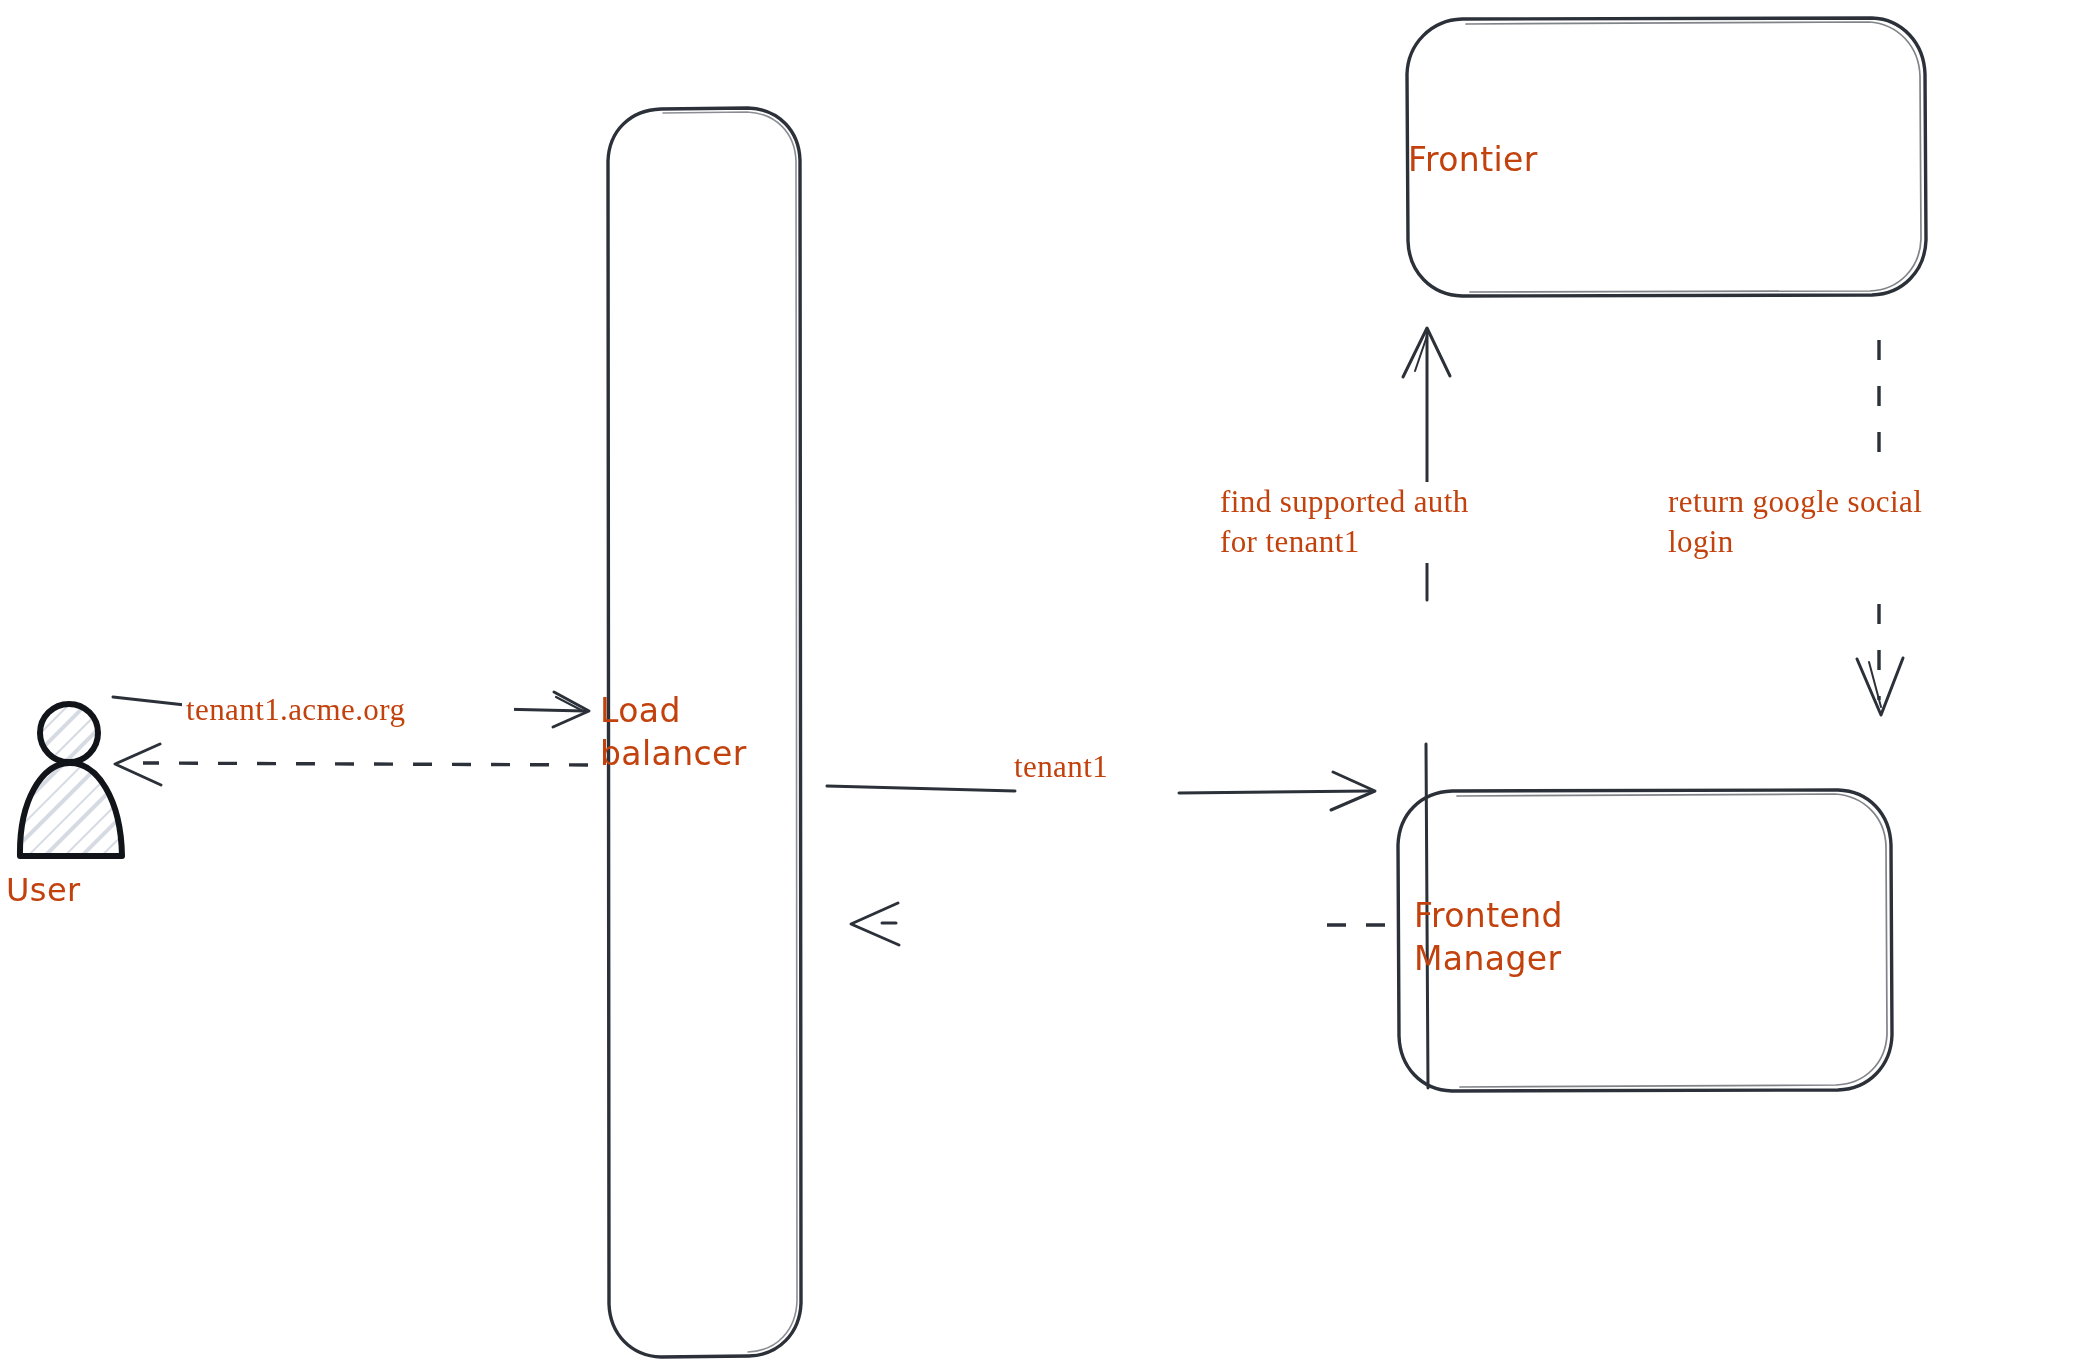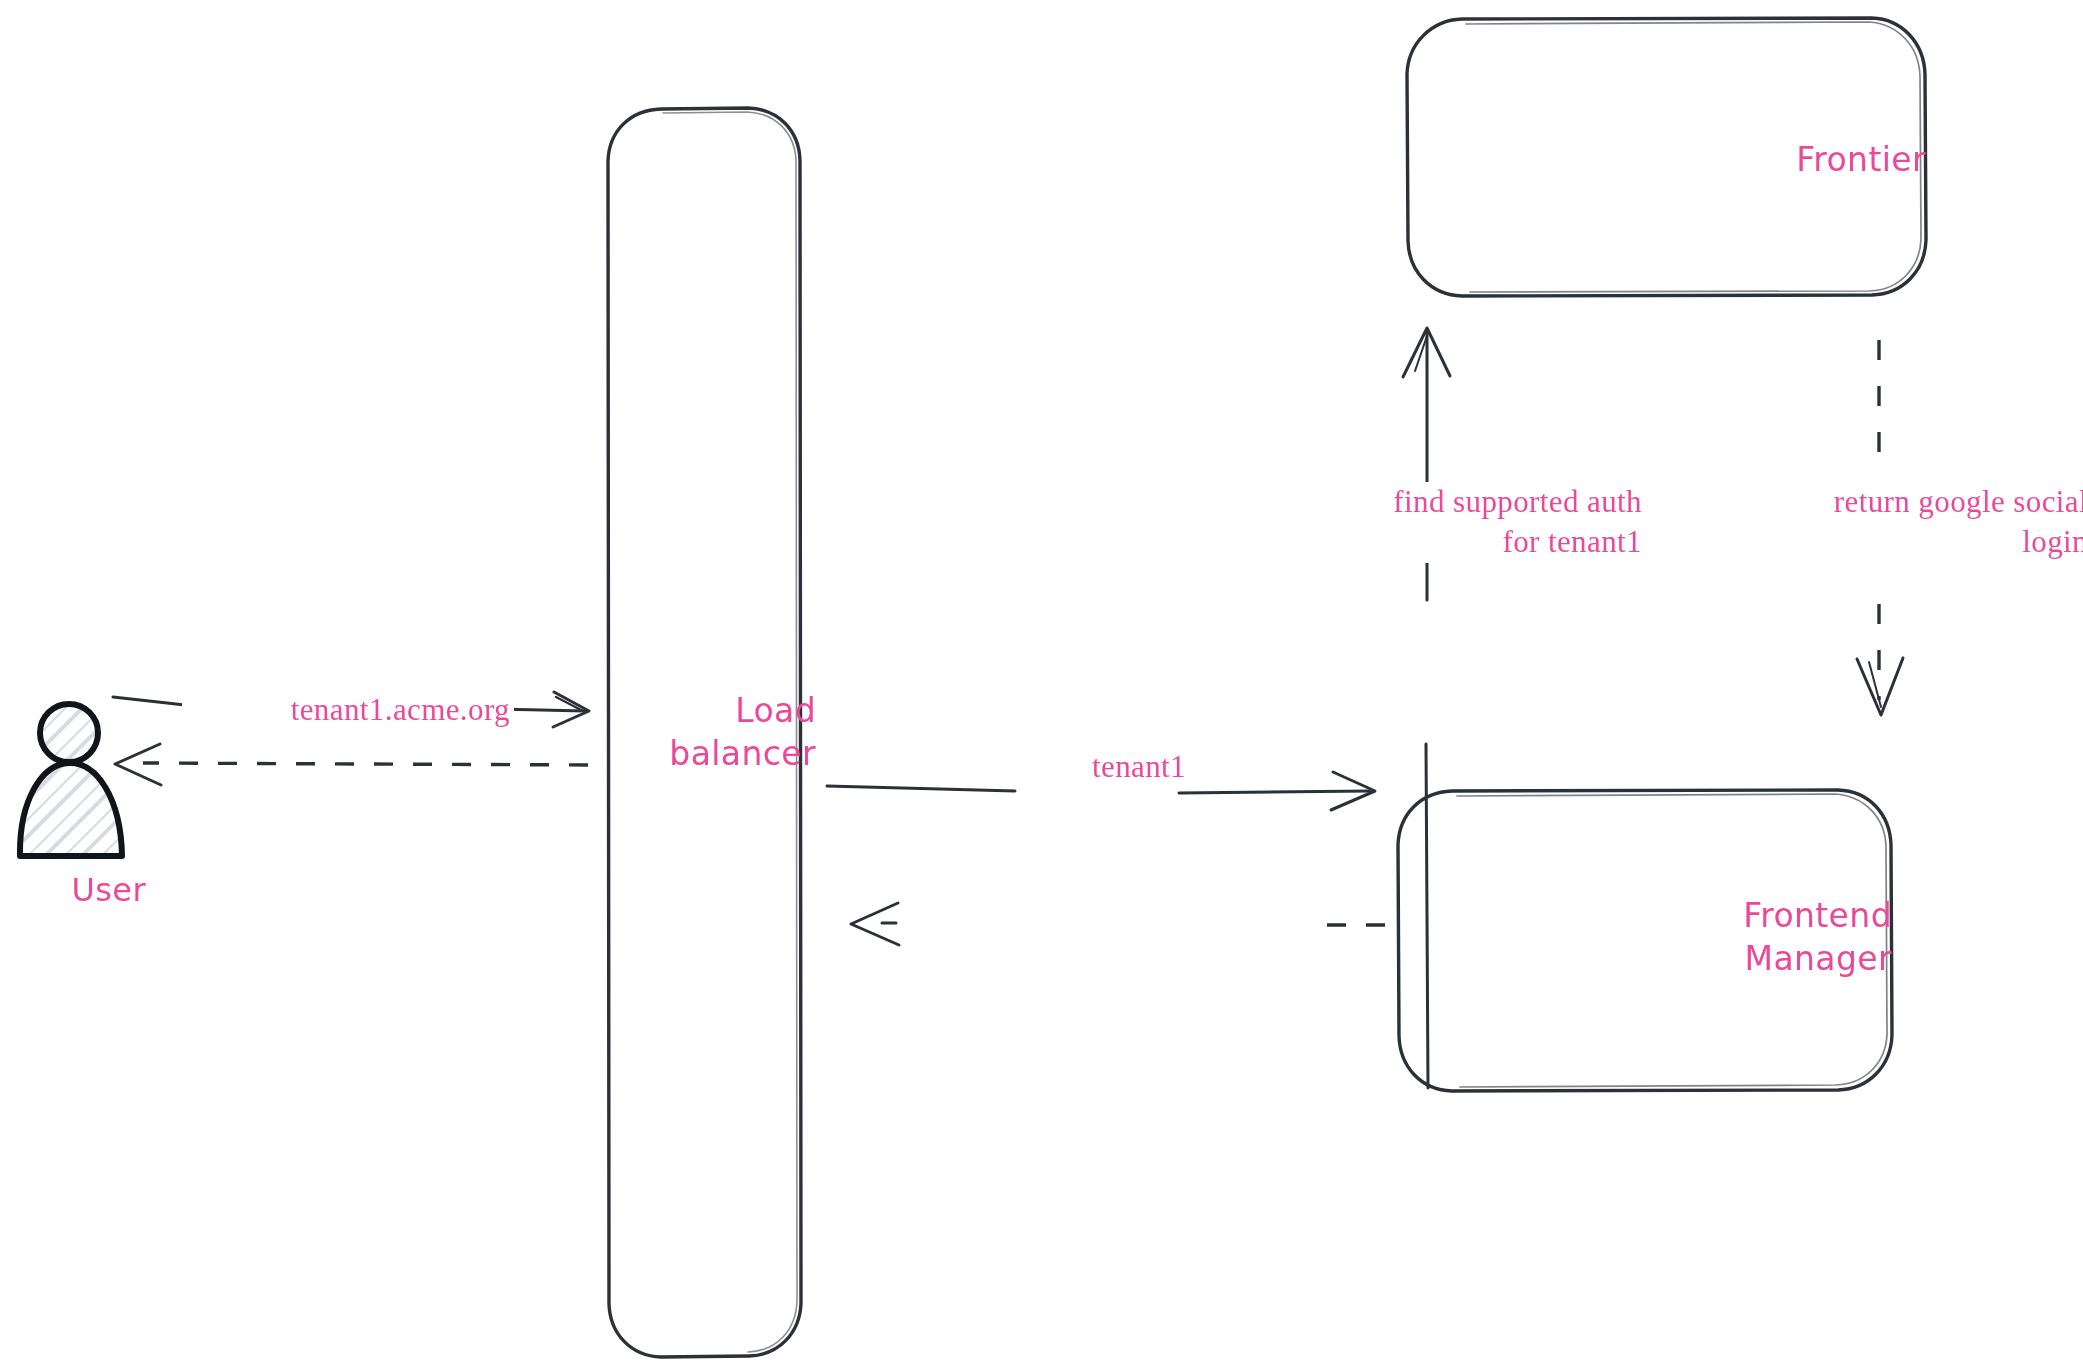--- a/index.html
+++ b/index.html
@@ -53,24 +53,24 @@
     stroke-dasharray: 20 26;
   }
   .actor-body {
     fill: url(#hatch);
     stroke: #111418;
     stroke-width: 6;
     stroke-linejoin: round;
   }
   .lbl {
     position: absolute;
-    color: #ec4899;
+    color: #c2410c;
     font-family: "DejaVu Sans", sans-serif;
     font-weight: 400;
-    text-align: right;
+    text-align: left;
     line-height: 1.30;
     letter-spacing: 0.4px;
     white-space: pre;
     pointer-events: none;
   }
   .node-label {
     font-size: 33px;
   }
   .edge-label {
     font-size: 31px;
@@ -166,21 +166,21 @@
     </g>
   </svg>
 
   <div class="lbl actor-label" style="left:6px; top:870px; width:140px;">User</div>
 
   <div class="lbl node-label" style="left:600px; top:690px; width:216px;">Load
 balancer</div>
 
   <div class="lbl node-label" style="left:1408px; top:139px; width:518px;">Frontier</div>
 
-  <div class="lbl node-label" style="left:1398px; top:895px; width:494px;">Frontend
+  <div class="lbl node-label" style="left:1398px; top:895px; width:494px;padding-left:16px;">Frontend
 Manager</div>
 
   <div class="lbl edge-label" style="left:182px; top:690px; width:324px;">tenant1.acme.org</div>
 
   <div class="lbl edge-label" style="left:1010px; top:747px; width:172px;">tenant1</div>
 
 
   <div class="lbl edge-label" style="left:1216px; top:482px; width:422px;">find supported auth
 for tenant1</div>
 

